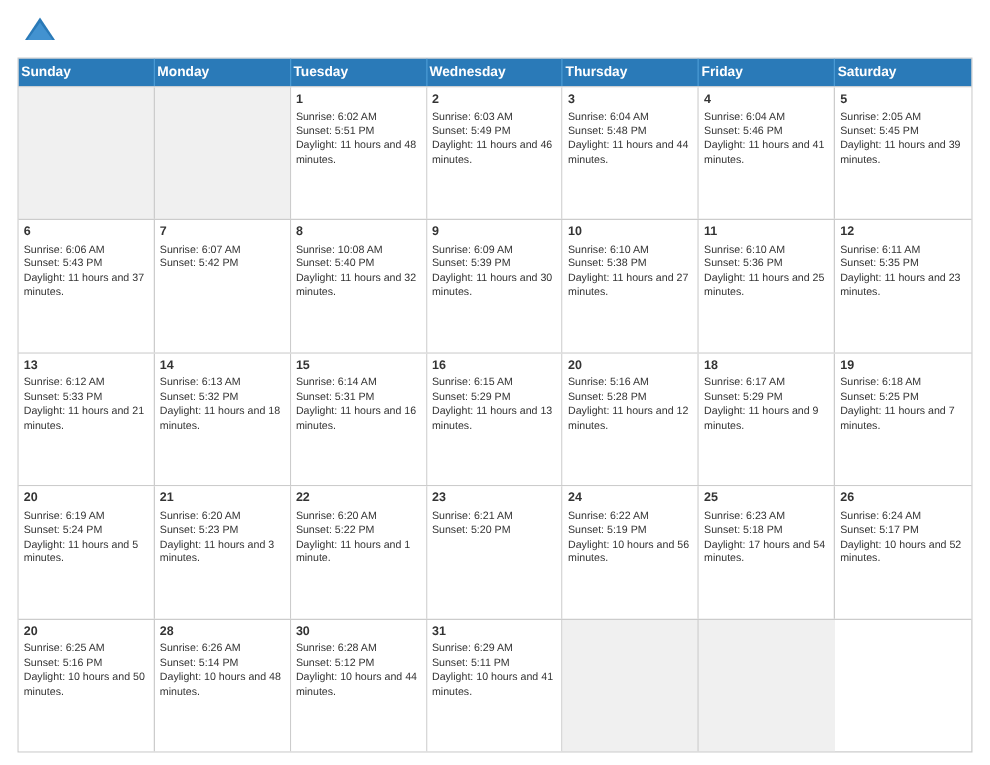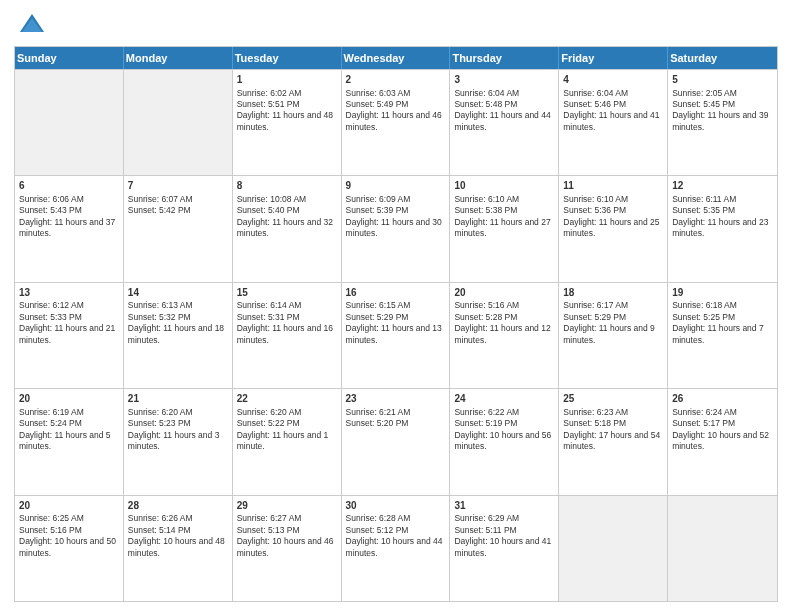--- a/index.html
+++ b/index.html
@@ -184,21 +184,20 @@
           <div class="cal-cell"><span class="day-num">21</span><span>Sunrise: 6:20 AM</span><br><span>Sunset: 5:23 PM</span><br><span>Daylight: 11 hours and 3 minutes.</span></div>
           <div class="cal-cell"><span class="day-num">22</span><span>Sunrise: 6:20 AM</span><br><span>Sunset: 5:22 PM</span><br><span>Daylight: 11 hours and 1 minute.</span></div>
           <div class="cal-cell"><span class="day-num">23</span><span>Sunrise: 6:21 AM</span><br><span>Sunset: 5:20 PM</span><br></div>
           <div class="cal-cell"><span class="day-num">24</span><span>Sunrise: 6:22 AM</span><br><span>Sunset: 5:19 PM</span><br><span>Daylight: 10 hours and 56 minutes.</span></div>
           <div class="cal-cell"><span class="day-num">25</span><span>Sunrise: 6:23 AM</span><br><span>Sunset: 5:18 PM</span><br><span>Daylight: 17 hours and 54 minutes.</span></div>
           <div class="cal-cell"><span class="day-num">26</span><span>Sunrise: 6:24 AM</span><br><span>Sunset: 5:17 PM</span><br><span>Daylight: 10 hours and 52 minutes.</span></div>
         </div>
         <div class="cal-row">
           <div class="cal-cell"><span class="day-num">20</span><span>Sunrise: 6:25 AM</span><br><span>Sunset: 5:16 PM</span><br><span>Daylight: 10 hours and 50 minutes.</span></div>
           <div class="cal-cell"><span class="day-num">28</span><span>Sunrise: 6:26 AM</span><br><span>Sunset: 5:14 PM</span><br><span>Daylight: 10 hours and 48 minutes.</span></div>
-          <div class="cal-cell"><span class="day-num">29</span><span>Sunrise: 6:27 AM</span><br><span>Sunset: 5:13 PM</span><br><span>Daylight: 10 hours and 46 minutes.</span></div>
           <div class="cal-cell"><span class="day-num">30</span><span>Sunrise: 6:28 AM</span><br><span>Sunset: 5:12 PM</span><br><span>Daylight: 10 hours and 44 minutes.</span></div>
           <div class="cal-cell"><span class="day-num">31</span><span>Sunrise: 6:29 AM</span><br><span>Sunset: 5:11 PM</span><br><span>Daylight: 10 hours and 41 minutes.</span></div>
           <div class="cal-cell empty shaded"></div>
           <div class="cal-cell empty shaded"></div>
         </div>
       </div>
   </div>
 </div>
 
 </body></html>

